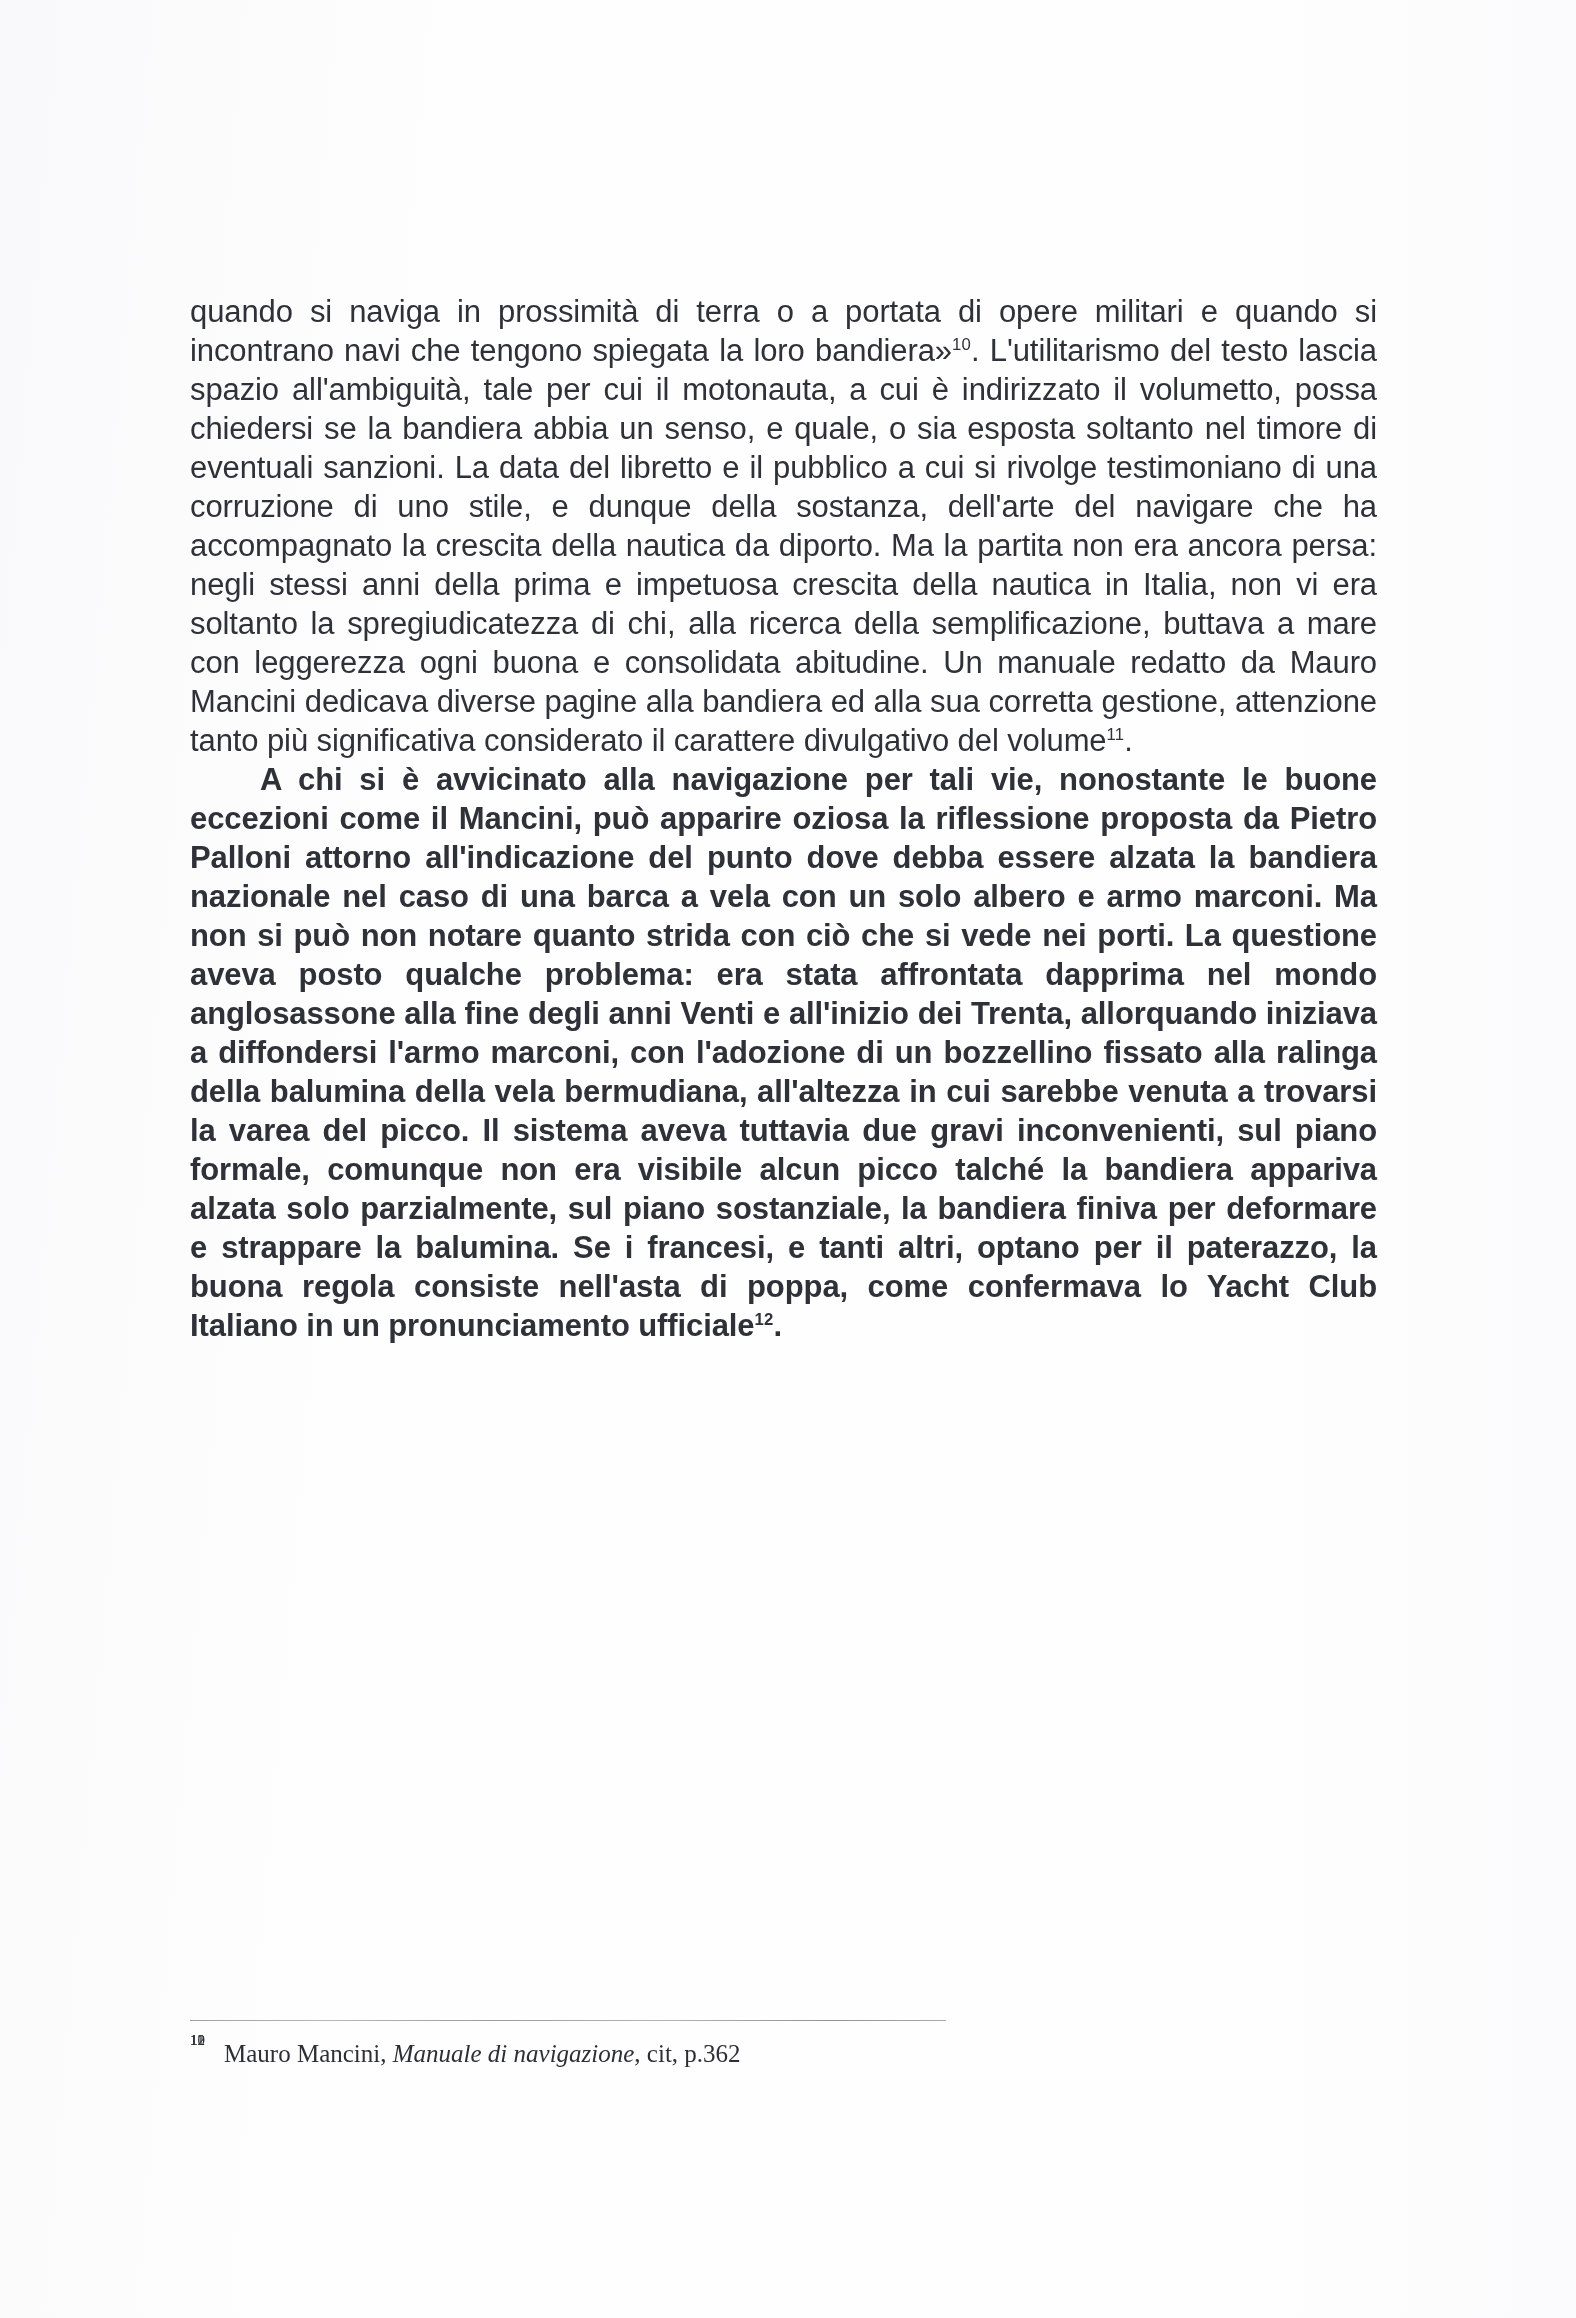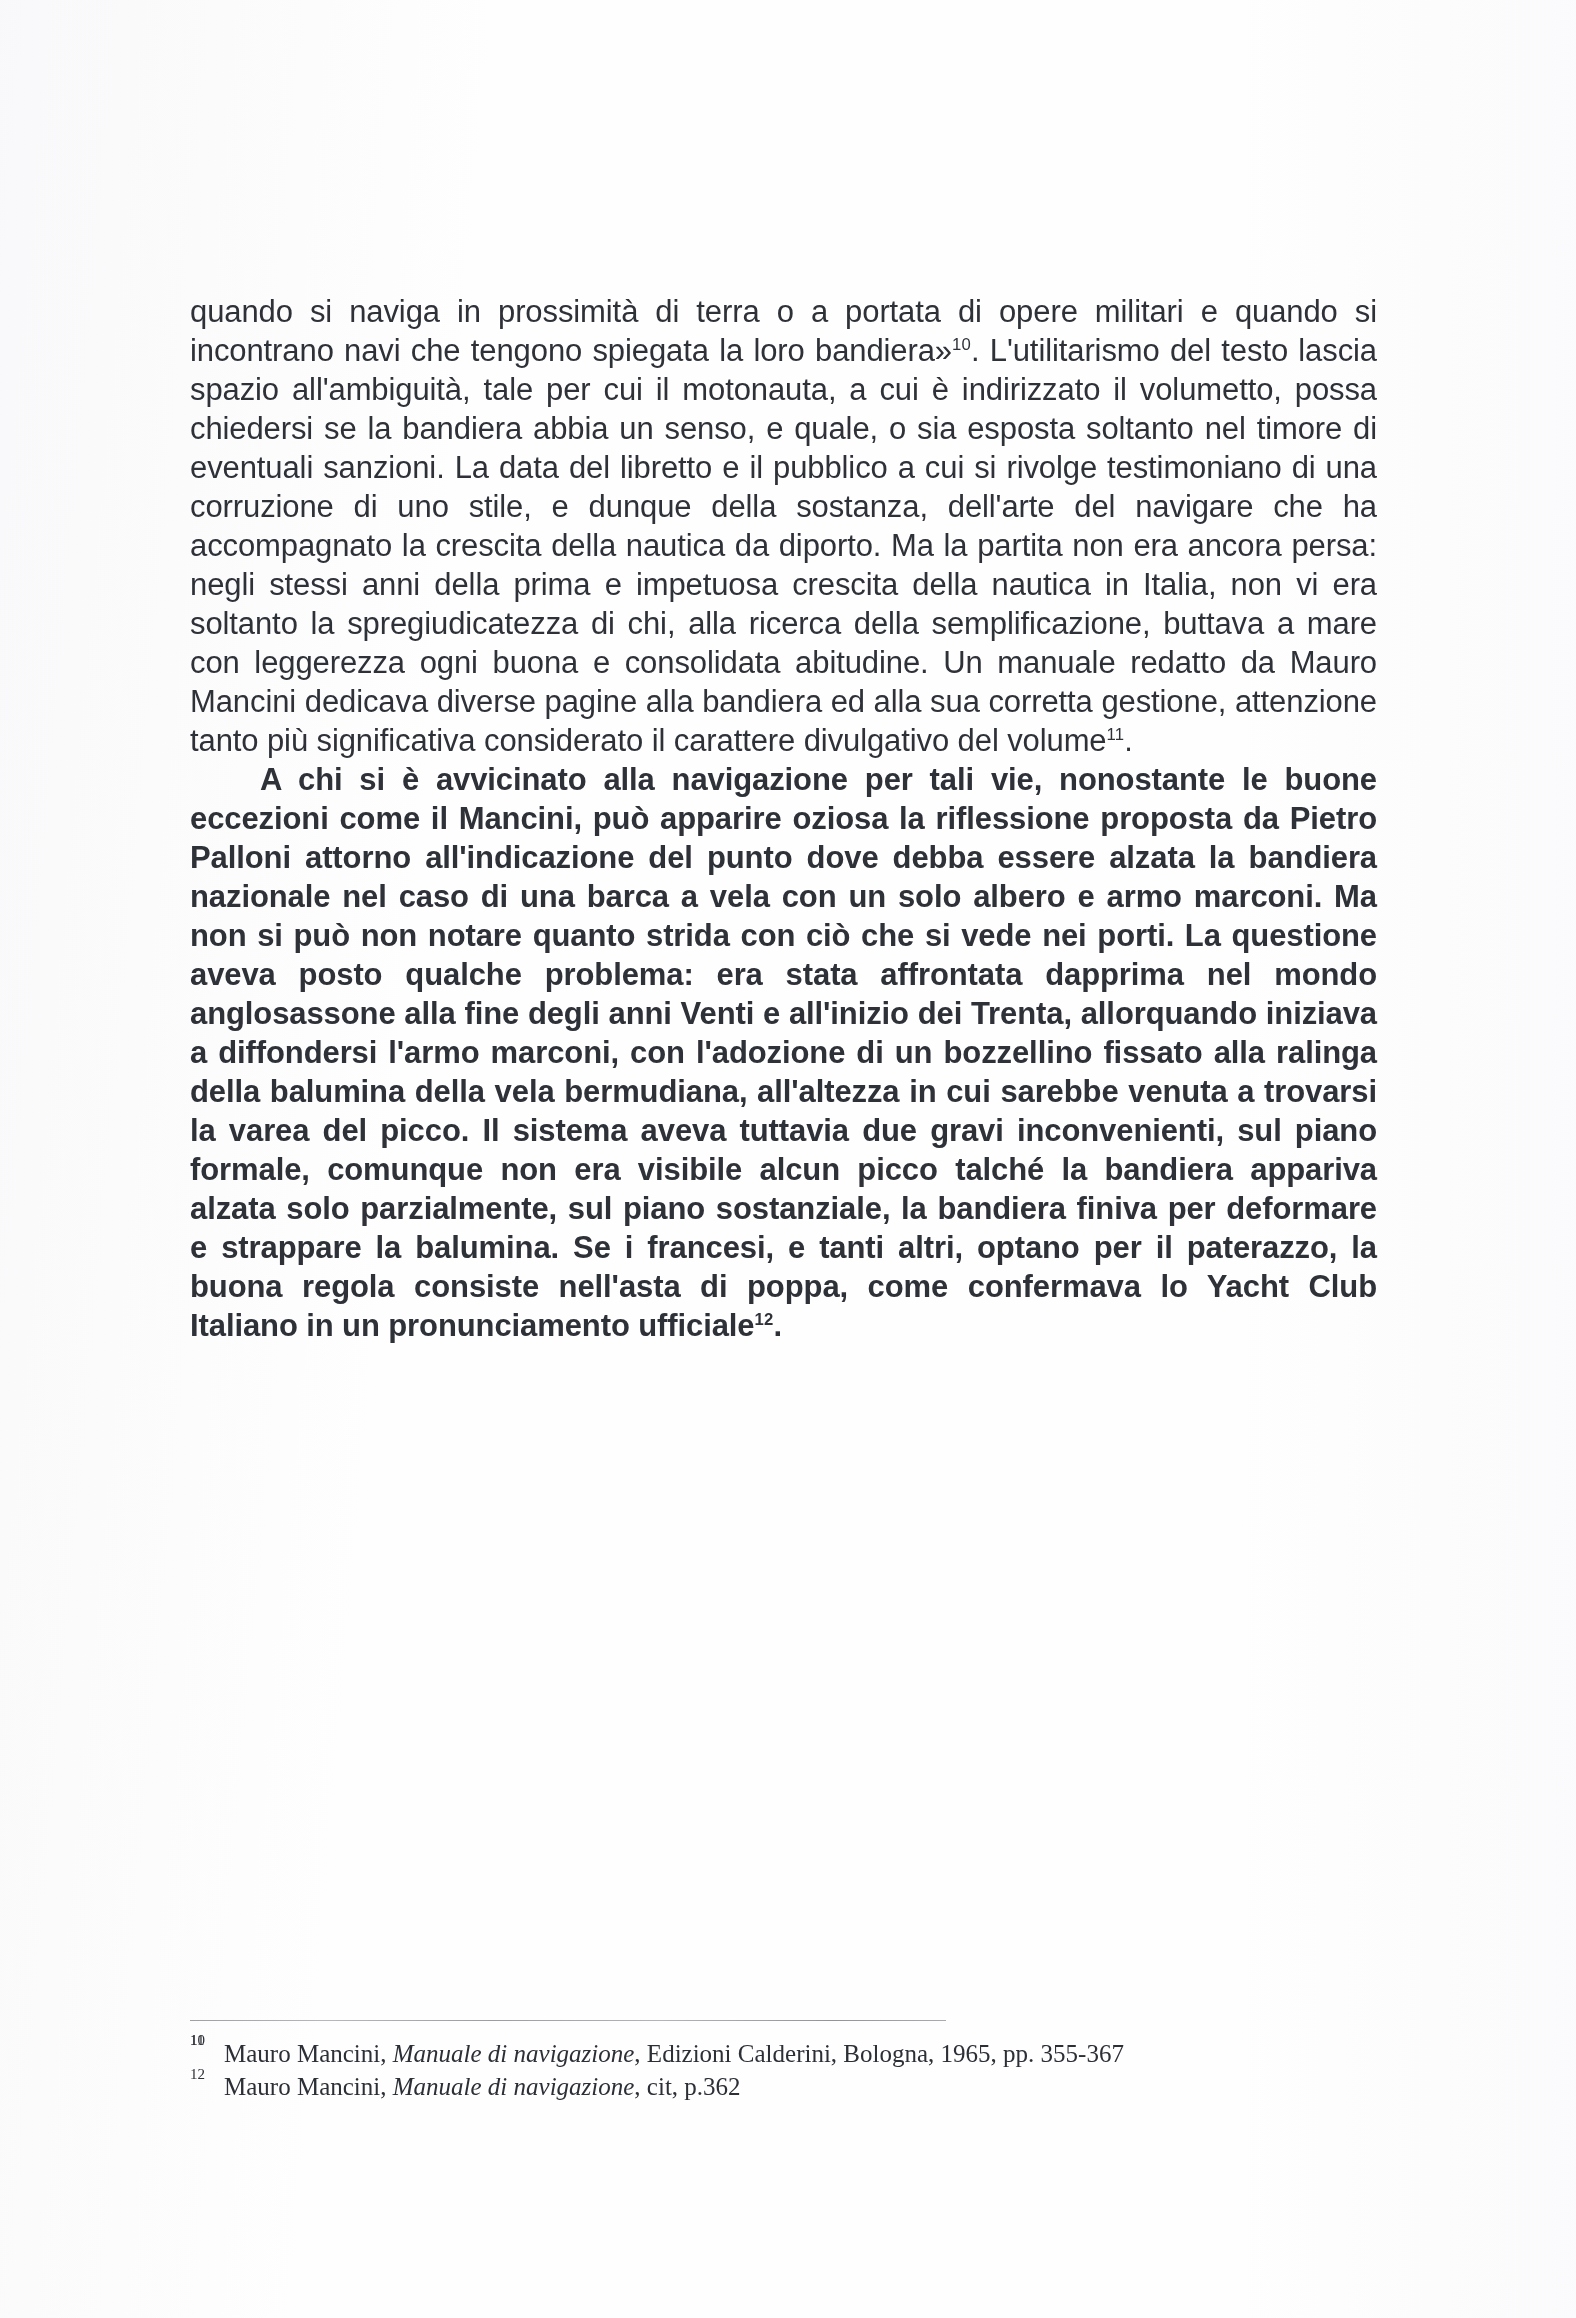--- a/index.html
+++ b/index.html
@@ -114,19 +114,19 @@
     <div class="body-text" id="body-text">
         <p>quando si naviga in prossimità di terra o a portata di opere militari e quando si incontrano navi che tengono spiegata la loro bandiera»<sup class="fn">10</sup>. L'utilitarismo del testo lascia spazio all'ambiguità, tale per cui il motonauta, a cui è indirizzato il volumetto, possa chiedersi se la bandiera abbia un senso, e quale, o sia esposta soltanto nel timore di eventuali sanzioni. La data del libretto e il pubblico a cui si rivolge testimoniano di una corruzione di uno stile, e dunque della sostanza, dell'arte del navigare che ha accompagnato la crescita della nautica da diporto. Ma la partita non era ancora persa: negli stessi anni della prima e impetuosa crescita della nautica in Italia, non vi era soltanto la spregiudicatezza di chi, alla ricerca della semplificazione, buttava a mare con leggerezza ogni buona e consolidata abitudine. Un manuale redatto da Mauro Mancini dedicava diverse pagine alla bandiera ed alla sua corretta gestione, attenzione tanto più significativa considerato il carattere divulgativo del volume<sup class="fn">11</sup>.</p>
         <p class="para-indent">A chi si è avvicinato alla navigazione per tali vie, nonostante le buone eccezioni come il Mancini, può apparire oziosa la riflessione proposta da Pietro Palloni attorno all'indicazione del punto dove debba essere alzata la bandiera nazionale nel caso di una barca a vela con un solo albero e armo marconi. Ma non si può non notare quanto strida con ciò che si vede nei porti. La questione aveva posto qualche problema: era stata affrontata dapprima nel mondo anglosassone alla fine degli anni Venti e all'inizio dei Trenta, allorquando iniziava a diffondersi l'armo marconi, con l'adozione di un bozzellino fissato alla ralinga della balumina della vela bermudiana, all'altezza in cui sarebbe venuta a trovarsi la varea del picco. Il sistema aveva tuttavia due gravi inconvenienti, sul piano formale, comunque non era visibile alcun picco talché la bandiera appariva alzata solo parzialmente, sul piano sostanziale, la bandiera finiva per deformare e strappare la balumina. Se i francesi, e tanti altri, optano per il paterazzo, la buona regola consiste nell'asta di poppa, come confermava lo Yacht Club Italiano in un pronunciamento ufficiale<sup class="fn">12</sup>.</p>
       </div>
   </div>
 
   <div class="footnote-area">
     <div class="fn-rule"></div>
     <div class="fn-list" id="footnote-list">
         <div class="fn-item"><span class="fn-num">10</span></div>
-        <div class="fn-item"><span class="fn-num">11</span><span>Mauro Mancini, <i>Manuale di navigazione</i>, Edizioni Calderini, Bologna, 1965, pp. 355-367</span></div>
+        <div class="fn-item"><span class="fn-num">11</span></div>
         <div class="fn-item"><span class="fn-num">12</span><span>Mauro Mancini, <i>Manuale di navigazione</i>, cit, p.362</span></div>
       </div>
   </div>
 
 </div>
 
 
 </body></html>

